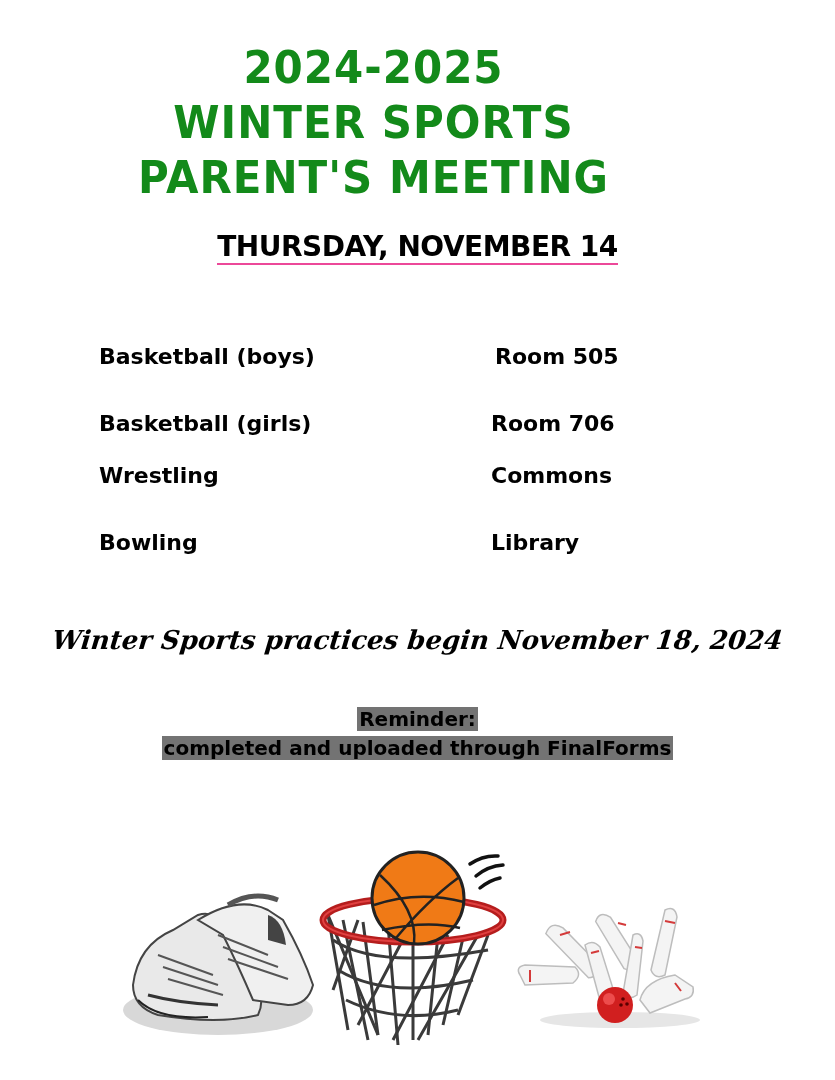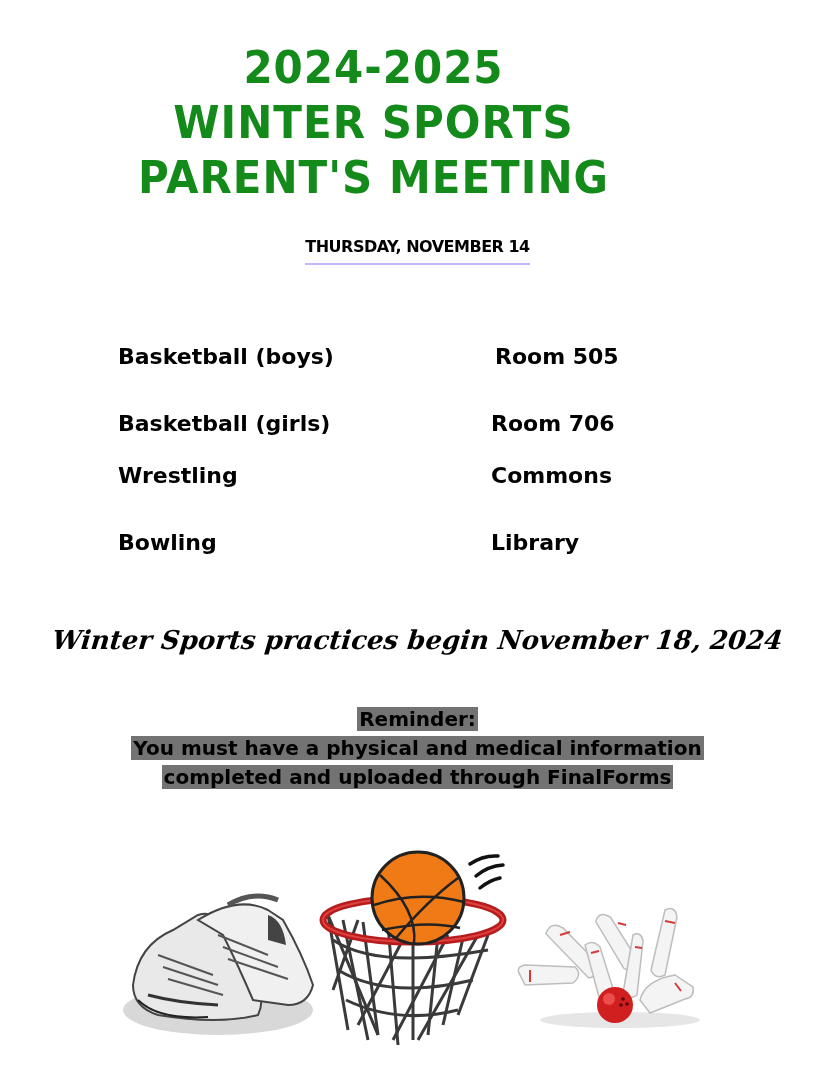--- a/index.html
+++ b/index.html
@@ -2,26 +2,26 @@
 <html><head>
   <meta charset="utf-8">
   <style>
     html, body { margin: 0; padding: 0; background: #ffffff; }
     body { width: 835px; height: 1080px; position: relative; overflow: hidden; font-family: "DejaVu Sans", sans-serif; color: #000; }
 
     .title-block { position: absolute; top: 40px; left: 0; width: 747px; text-align: center; }
     .title-line { color: #138a1a; font-family: "DejaVu Sans", sans-serif; font-weight: bold; font-size: 42px; line-height: 55px; letter-spacing: 1px; text-transform: uppercase; transform: scaleY(1.05); }
 
     .date-block { position: absolute; top: 230px; left: 0; width: 835px; text-align: center; }
-    .date-line { display: inline-block; font-family: "DejaVu Sans", sans-serif; font-weight: bold; font-size: 16px; line-height: 33px; text-transform: uppercase; border-bottom: 2px solid #c4b5fd; letter-spacing: -0.5px; }
+    .date-line { display: inline-block; font-family: "DejaVu Sans", sans-serif; font-weight: bold; font-size: 28px; line-height: 33px; text-transform: uppercase; border-bottom: 2px solid #ec4899; letter-spacing: -0.5px; }
     .date-row { display: block; }
 
     .schedule { position: absolute; left: 99px; top: 340px; width: 560px; }
     .sched-row { position: absolute; left: 0; width: 560px; font-family: "DejaVu Sans", sans-serif; font-weight: bold; font-size: 22px; line-height: 28px; }
-    .sched-sport { position: absolute; left: 0; margin-left: 19px; }
+    .sched-sport { position: absolute; left: 0; }
     .sched-room { position: absolute; left: 392px; }
 
     .practice-note { position: absolute; top: 620px; left: 0; width: 835px; text-align: center; font-family: "DejaVu Serif", serif; font-style: italic; font-weight: bold; font-size: 26px; line-height: 40px; transform: skewX(-6deg); }
 
     .reminder { position: absolute; top: 705px; left: 0; width: 835px; text-align: center; font-family: "DejaVu Sans", sans-serif; font-weight: bold; font-size: 20px; line-height: 29px; }
     .hl { background: #737373; padding: 0 2px; }
     .reminder-line { display: block; }
 
     .art { position: absolute; top: 850px; left: 0; width: 835px; height: 200px; }
     .sneakers { position: absolute; left: 118px; top: 25px; width: 200px; height: 165px; }
@@ -57,21 +57,20 @@
   <div class="sched-row" style="top:189px;">
     <span class="sched-sport">Bowling</span>
     <span class="sched-room">Library</span>
   </div>
 </div>
 
 <div class="practice-note">Winter Sports practices begin November 18, 2024</div>
 
 <div class="reminder">
   <div class="reminder-line"><span class="hl">Reminder:</span></div>
-  <div class="reminder-line"><span class="hl">You must have a physical and medical information</span></div>
   <div class="reminder-line"><span class="hl">completed and uploaded through FinalForms</span></div>
 </div>
 
 <div class="art">
 
   <svg class="sneakers" viewBox="0 0 200 165">
     <ellipse cx="100" cy="135" rx="95" ry="25" fill="#d8d8d8"></ellipse>
     <path d="M15 110 Q20 70 55 55 L80 40 Q95 35 105 50 L130 95 Q150 120 140 140 Q100 150 40 140 Q15 132 15 110 Z" fill="#e9e9e9" stroke="#444" stroke-width="2"></path>
     <path d="M80 45 Q120 20 150 35 L165 45 Q185 80 195 110 Q190 130 170 130 L135 125 Q120 90 105 60 Z" fill="#f0f0f0" stroke="#444" stroke-width="2"></path>
     <path d="M110 30 Q135 15 160 25" fill="none" stroke="#555" stroke-width="5"></path>

